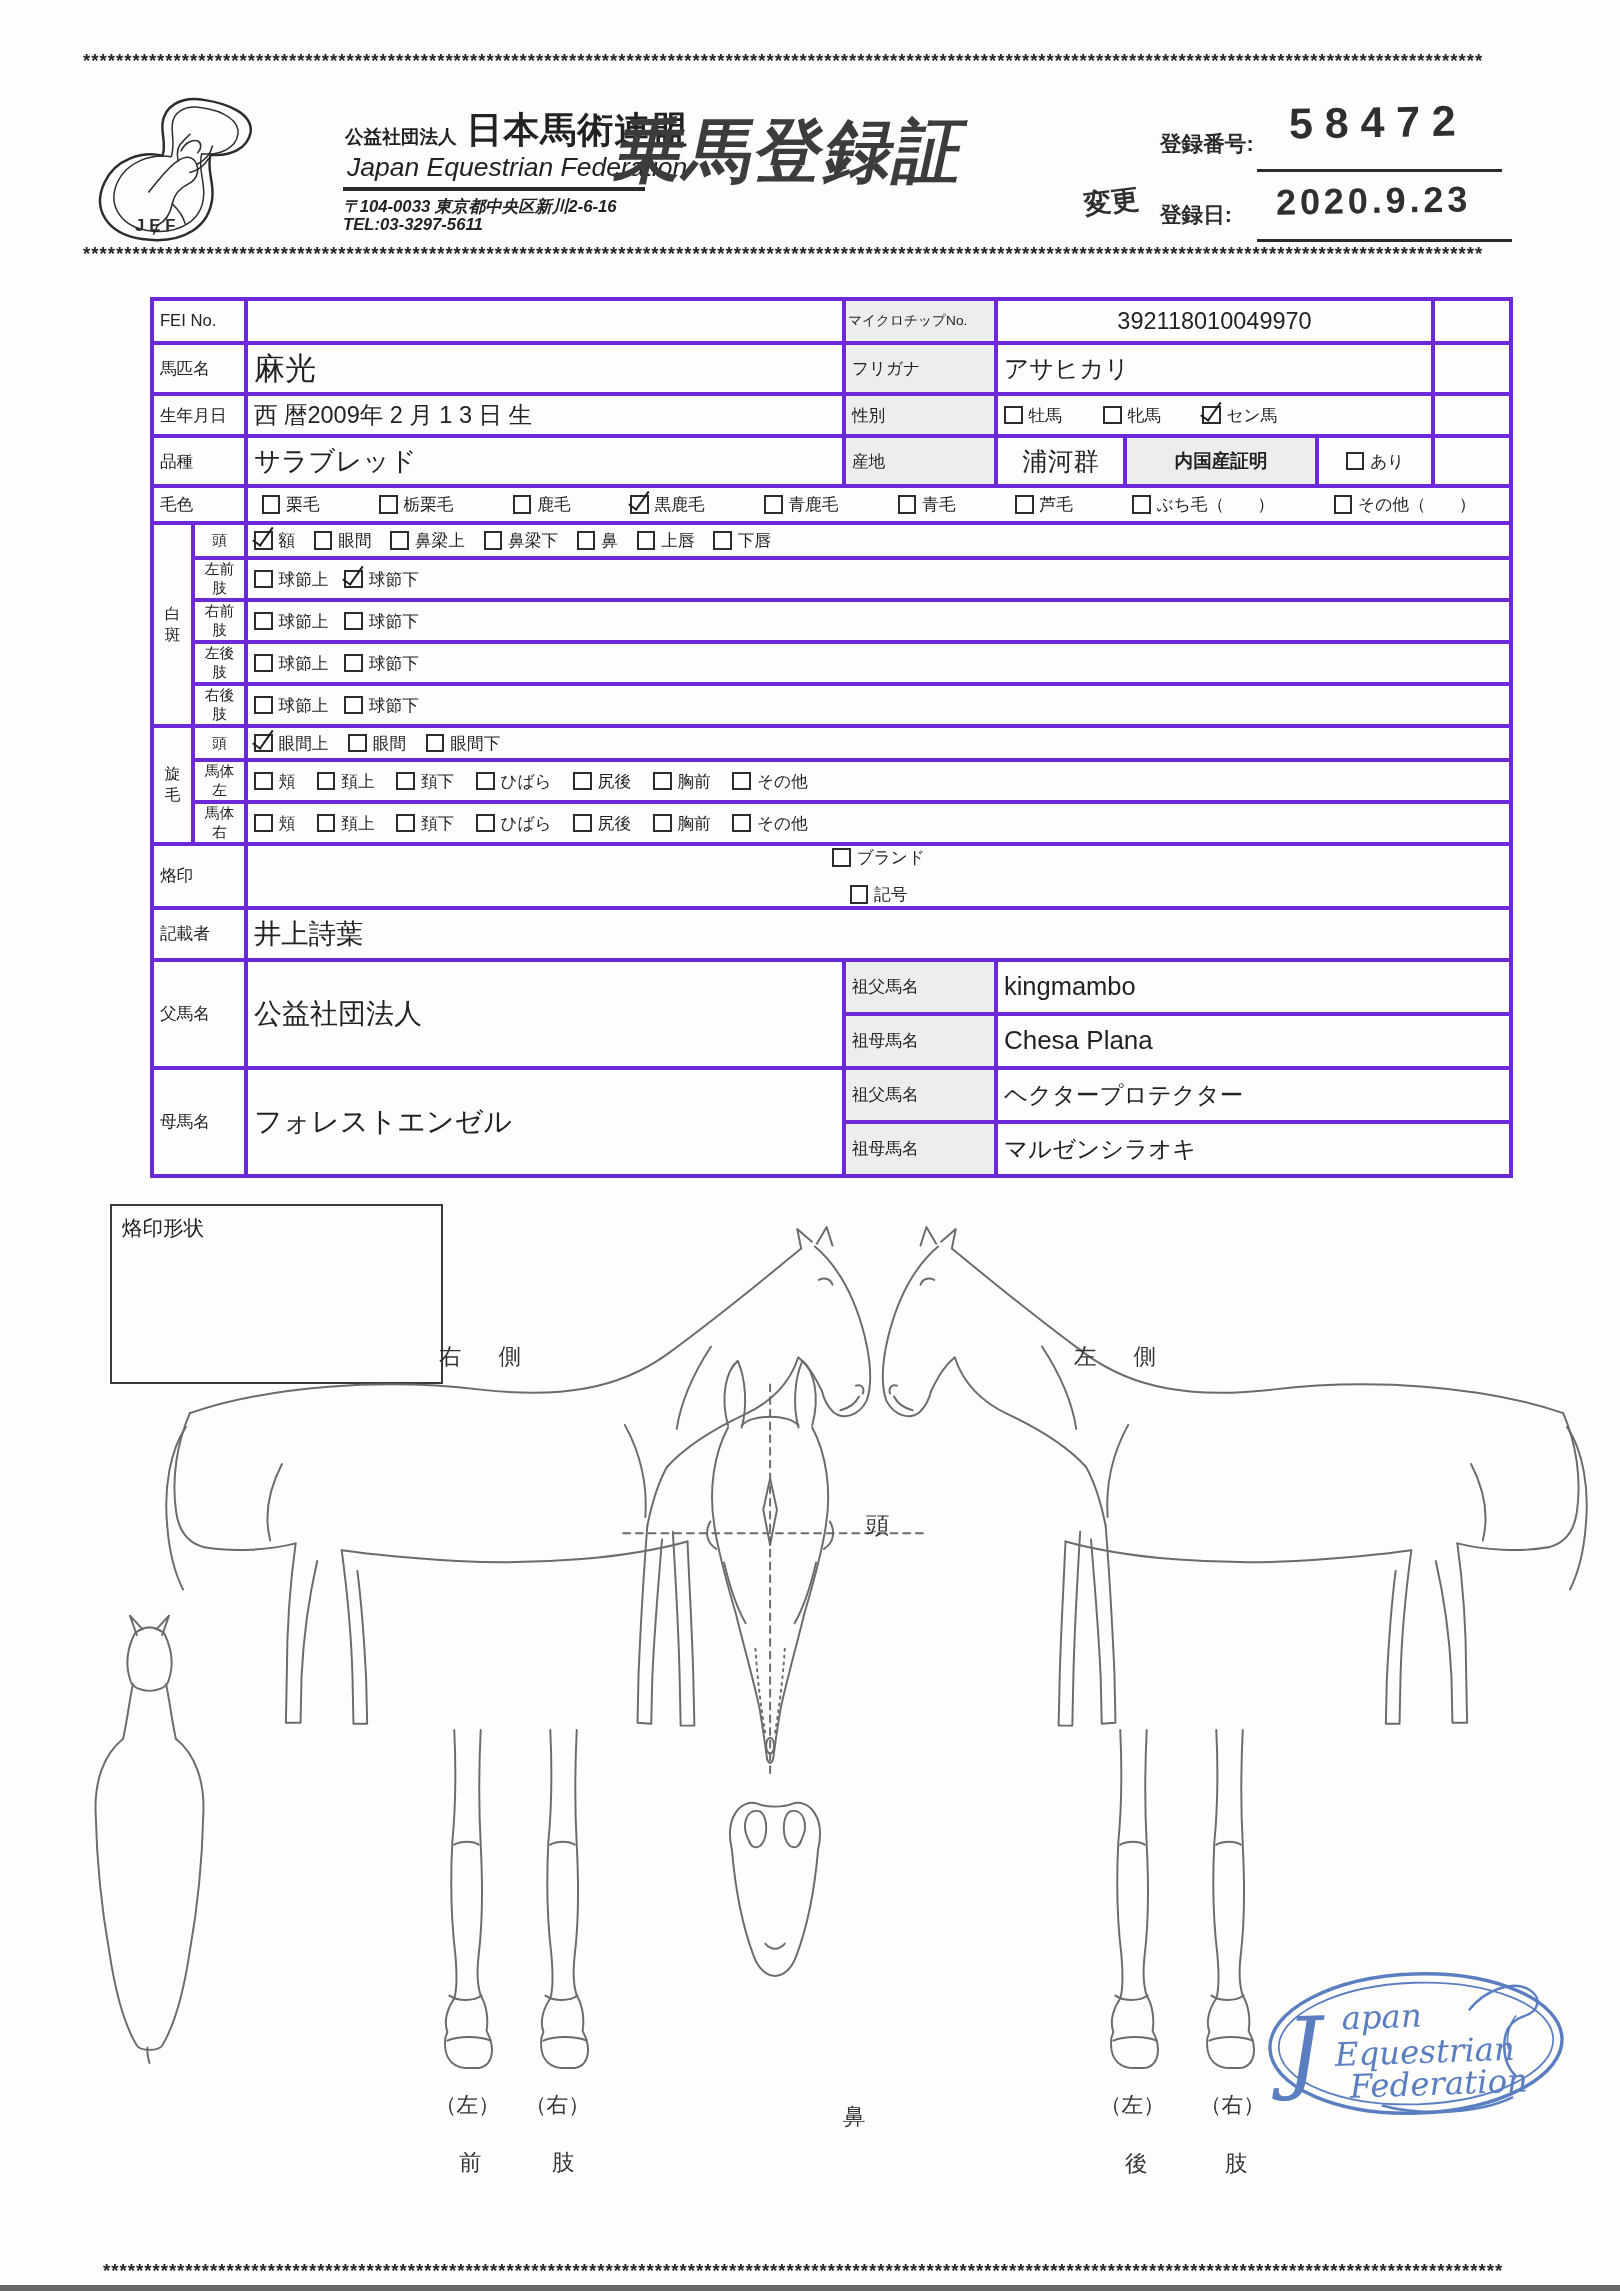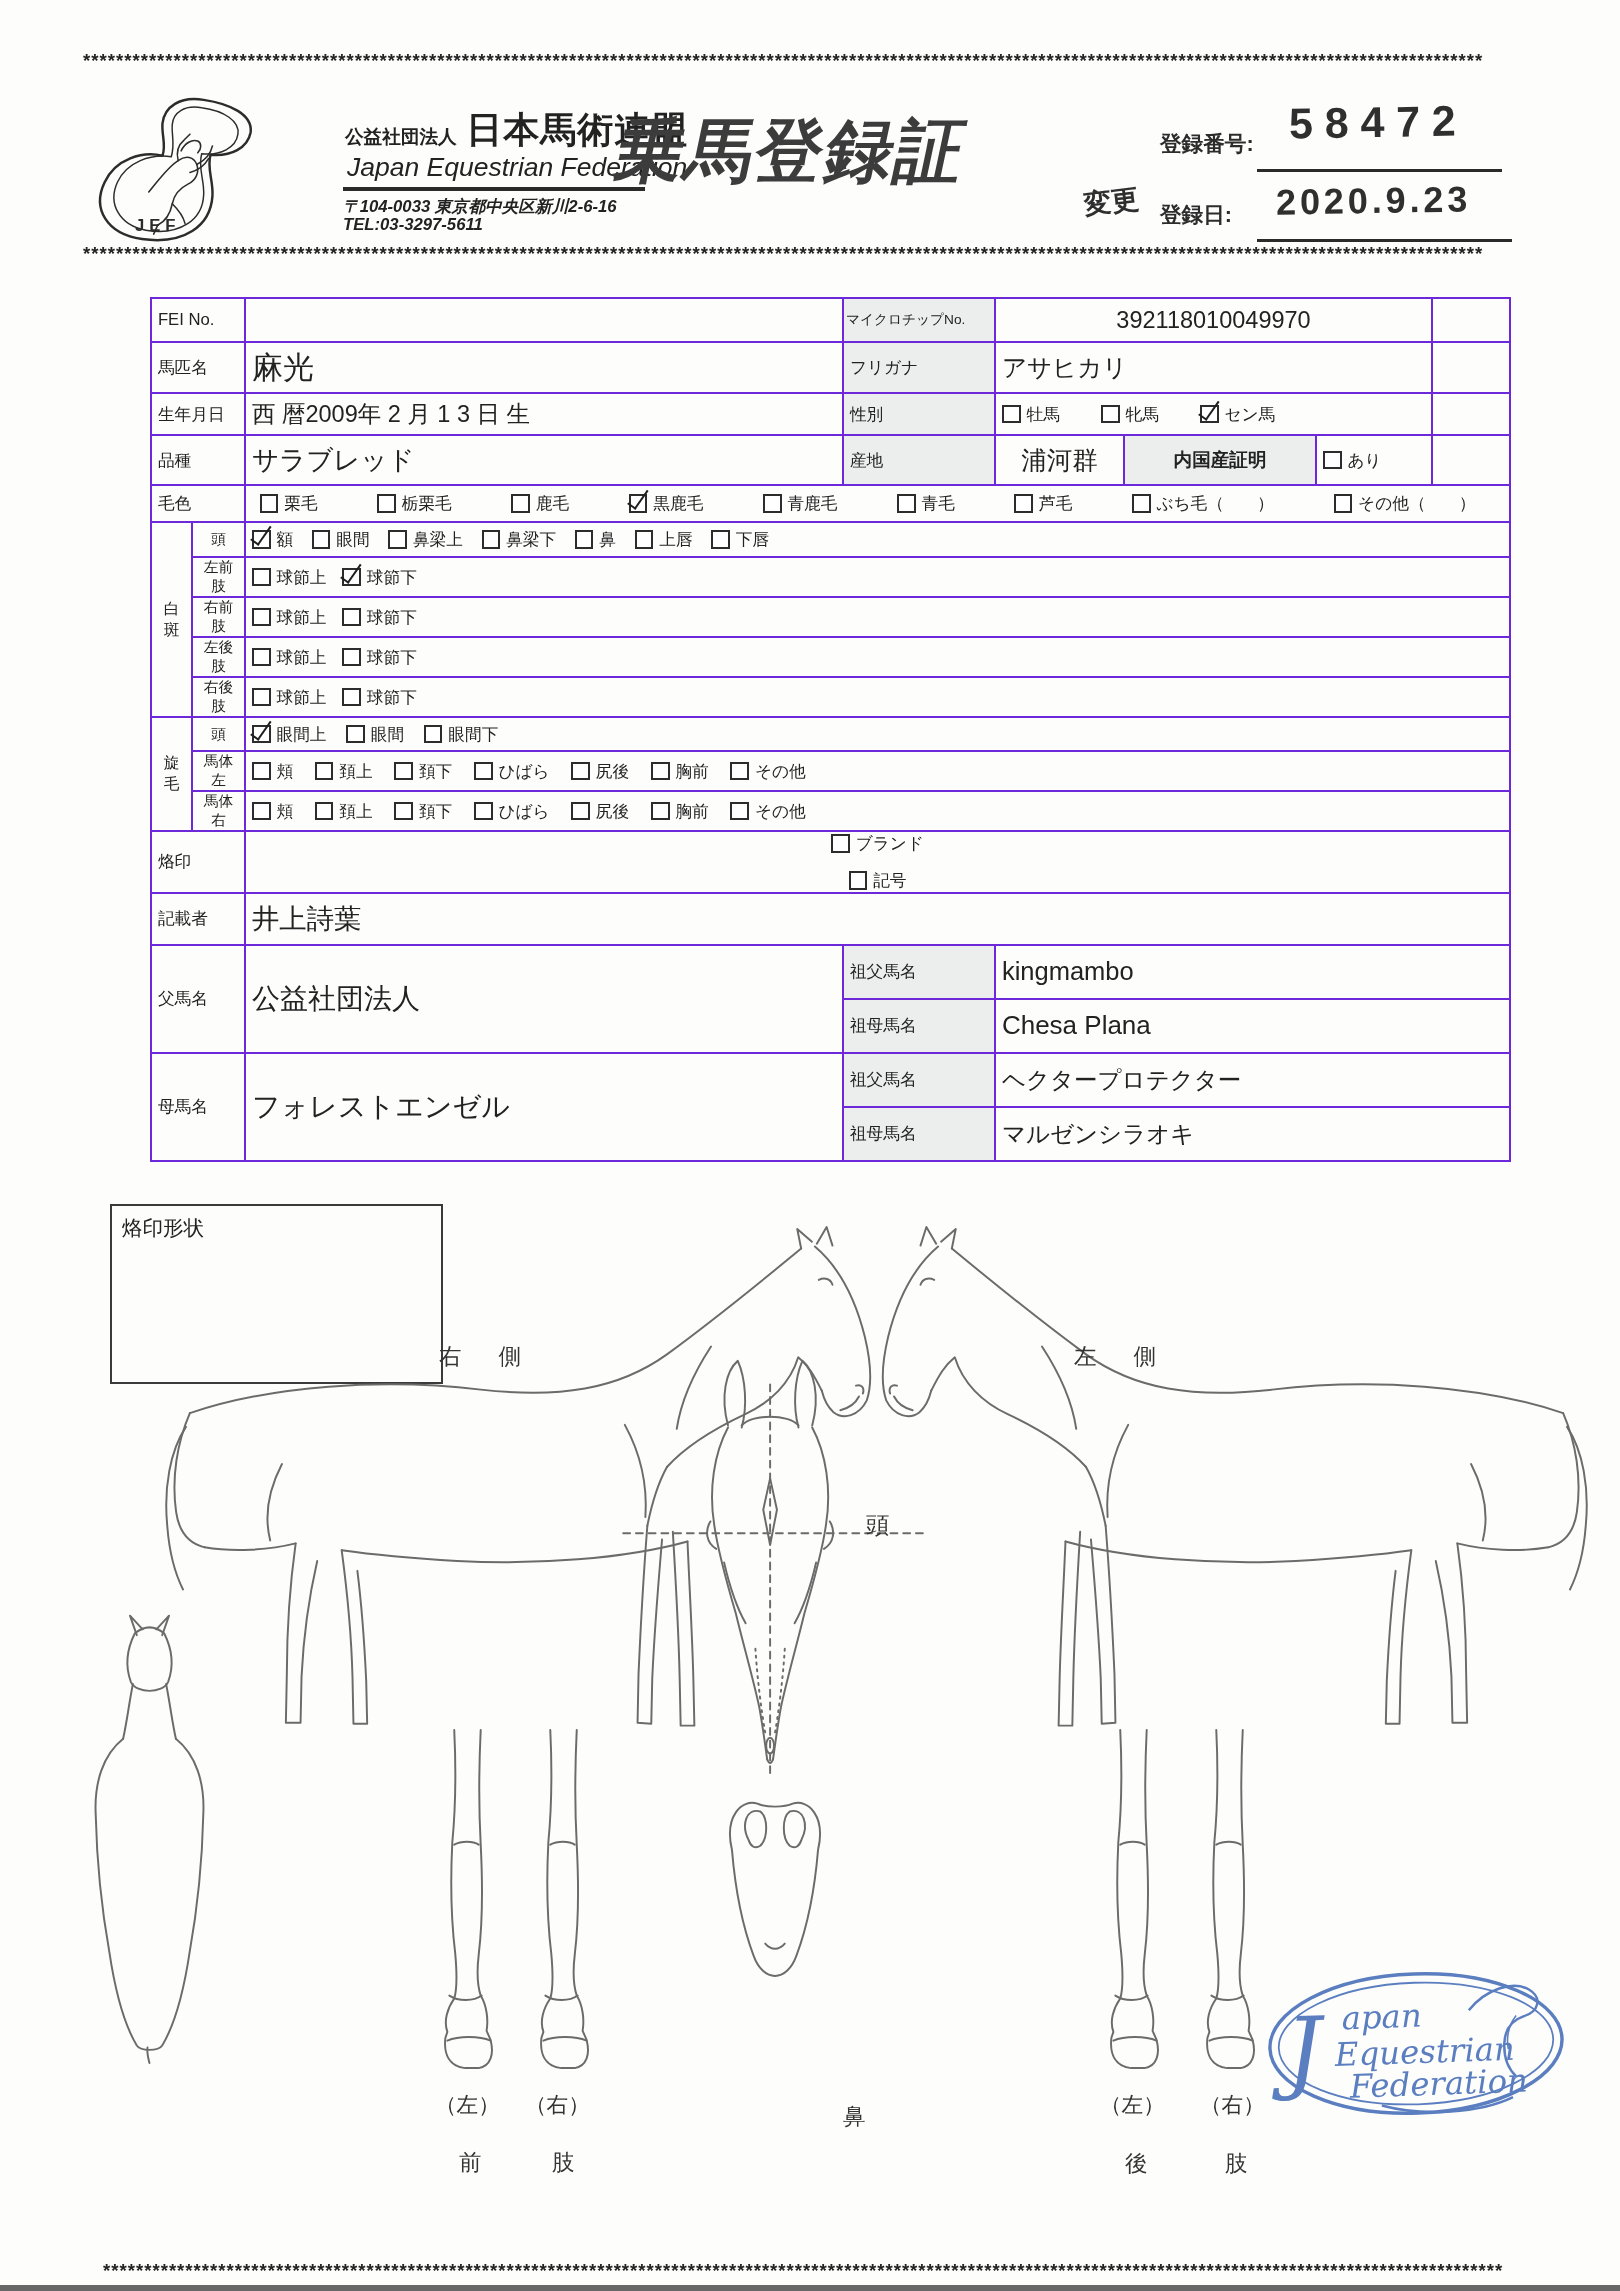--- a/index.html
+++ b/index.html
@@ -18,21 +18,21 @@
   .doc-title{font-size:67px;font-weight:900;letter-spacing:2.9px;color:#3c3c3c;
              transform:skewX(-12deg) scaleY(1.04);}
   .reg-label{font-size:21.6px;font-weight:600;color:#2c2c2c;}
   .hw{font-weight:600;color:#2f2f2f;}
   .hw-num{font-size:43px;letter-spacing:11.8px;transform:rotate(-1deg);}
   .hw-date{font-size:36px;letter-spacing:3.9px;transform:rotate(-1deg);}
   .hw-change{font-family:"DejaVu Serif",serif;font-size:27.4px;transform:rotate(-7deg);}
   .uline{background:#2b2b2b;height:2.9px;}
   
   table.form{border-collapse:collapse;table-layout:fixed;border:2.9px solid #2e2e2e;}
-  .form td{border:2px solid #6d28d9;padding:0 5.9px;vertical-align:middle;overflow:visible;margin-left:28px;}
+  .form td{border:4px solid #6d28d9;padding:0 5.9px;vertical-align:middle;overflow:visible;margin-left:28px;}
   .lab{font-size:16.7px;}
   .lab2{background:#eceded;font-size:16.7px;}
   .lab2.small{font-size:13.7px;padding:0 2px;}
   .sub{font-size:14.7px;text-align:center;padding:0 1px;}
   .grp{font-size:15.7px;text-align:center;padding:0 1px;}
   .v{font-weight:500;}
   .opts{display:flex;align-items:center;}
   .opt{display:inline-flex;align-items:center;font-size:16.7px;white-space:nowrap;}
   .cb{width:14.7px;height:14.7px;border:2px solid #2c2c2c;margin-right:5.9px;position:relative;flex:none;background:#fff;}
   .cb.checked::after{content:"";position:absolute;left:2px;top:-9.8px;width:7.8px;height:20.6px;
@@ -137,21 +137,21 @@
       </td>
       <td></td>
     </tr>
     <tr style="height:50px">
       <td class="lab" colspan="2">品種</td>
       <td class="v" style="font-size:26.5px;">サラブレッド</td>
       <td class="lab2">産地</td>
       <td class="v" style="font-size:25.5px;text-align:center;">浦河群</td>
       <td class="lab2" style="text-align:center;font-size:18.6px;font-weight:600;">内国産証明</td>
       <td>
-        <div class="opts" style="gap:9.8px;">
+        <div class="opts" style="gap:9.8px;justify-content:center;">
               <span class="opt">
                 <span class="cb"></span>
                 <span>あり</span>
               </span>
             </div>
       </td>
       <td></td>
     </tr>
     <tr style="height:37px">
       <td class="lab" colspan="2">毛色</td>

